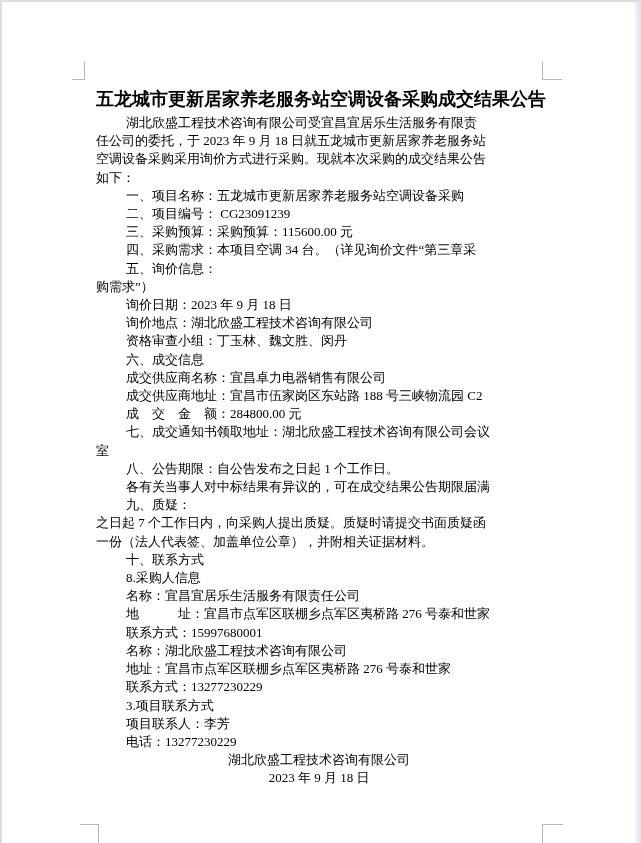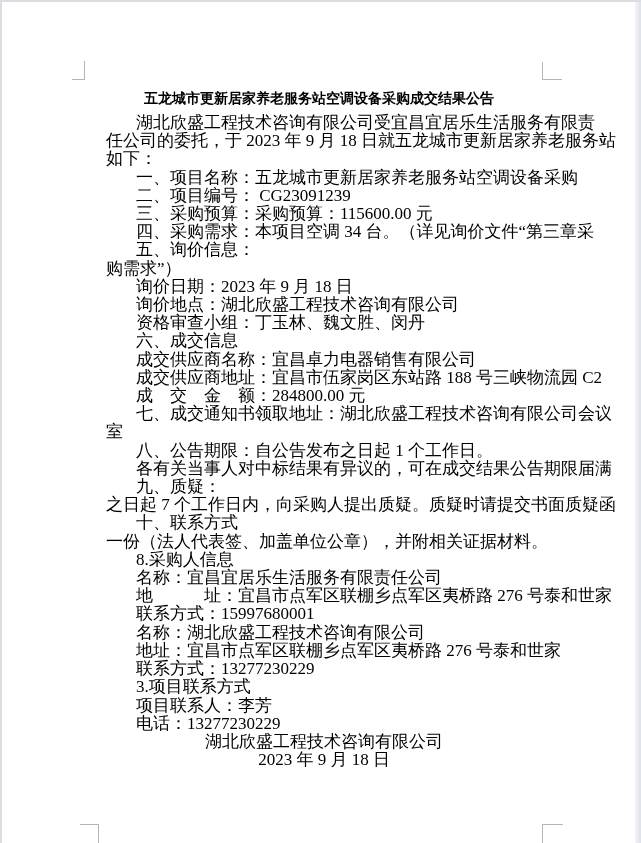--- a/index.html
+++ b/index.html
@@ -56,29 +56,28 @@
   }
   .doc {
     position: absolute;
     left: 94px;
     top: 86px;
     width: 446px;
     color: #000000;
   }
   .doc-title {
     margin: 0 0 4px 0;
-    font-size: 14px;
+    font-size: 18px;
     font-weight: 700;
     line-height: 22px;
     text-align: center;
     white-space: pre;
   }
   .doc-body {
-    font-size: 17px;
-    margin-left: 10px;
+    font-size: 13px;
   }
   .line {
     line-height: 18.2px;
     white-space: pre;
   }
   .line.indent {
     padding-left: 30px;
   }
   .line.right {
     text-align: center;
@@ -92,42 +91,43 @@
   <div class="crop-mark tr"></div>
   <div class="crop-mark bl"></div>
   <div class="crop-mark br"></div>
   <div class="right-band"></div>
 
   <div class="doc">
     <h1 class="doc-title">五龙城市更新居家养老服务站空调设备采购成交结果公告</h1>
     <div class="doc-body">
         <div class="line indent">湖北欣盛工程技术咨询有限公司受宜昌宜居乐生活服务有限责</div>
         <div class="line flush">任公司的委托，于 2023 年 9 月 18 日就五龙城市更新居家养老服务站</div>
+        <div class="line flush">空调设备采购采用询价方式进行采购。现就本次采购的成交结果公告</div>
         <div class="line flush">如下：</div>
         <div class="line indent">一、项目名称：五龙城市更新居家养老服务站空调设备采购</div>
         <div class="line indent">二、项目编号： CG23091239</div>
         <div class="line indent">三、采购预算：采购预算：115600.00 元</div>
         <div class="line indent">四、采购需求：本项目空调 34 台。（详见询价文件“第三章采</div>
         <div class="line indent">五、询价信息：</div>
         <div class="line flush">购需求”）</div>
         <div class="line indent">询价日期：2023 年 9 月 18 日</div>
         <div class="line indent">询价地点：湖北欣盛工程技术咨询有限公司</div>
         <div class="line indent">资格审查小组：丁玉林、魏文胜、闵丹</div>
         <div class="line indent">六、成交信息</div>
         <div class="line indent">成交供应商名称：宜昌卓力电器销售有限公司</div>
         <div class="line indent">成交供应商地址：宜昌市伍家岗区东站路 188 号三峡物流园 C2</div>
         <div class="line indent">成　交　金　额：284800.00 元</div>
         <div class="line indent">七、成交通知书领取地址：湖北欣盛工程技术咨询有限公司会议</div>
         <div class="line flush">室</div>
         <div class="line indent">八、公告期限：自公告发布之日起 1 个工作日。</div>
         <div class="line indent">各有关当事人对中标结果有异议的，可在成交结果公告期限届满</div>
         <div class="line indent">九、质疑：</div>
         <div class="line flush">之日起 7 个工作日内，向采购人提出质疑。质疑时请提交书面质疑函</div>
+        <div class="line flush">一份（法人代表签、加盖单位公章），并附相关证据材料。</div>
         <div class="line indent">十、联系方式</div>
-        <div class="line flush">一份（法人代表签、加盖单位公章），并附相关证据材料。</div>
         <div class="line indent">8.采购人信息</div>
         <div class="line indent">名称：宜昌宜居乐生活服务有限责任公司</div>
         <div class="line indent">地　　　址：宜昌市点军区联棚乡点军区夷桥路 276 号泰和世家</div>
         <div class="line indent">联系方式：15997680001</div>
         <div class="line indent">名称：湖北欣盛工程技术咨询有限公司</div>
         <div class="line indent">地址：宜昌市点军区联棚乡点军区夷桥路 276 号泰和世家</div>
         <div class="line indent">联系方式：13277230229</div>
         <div class="line indent">3.项目联系方式</div>
         <div class="line indent">项目联系人：李芳</div>
         <div class="line indent">电话：13277230229</div>

